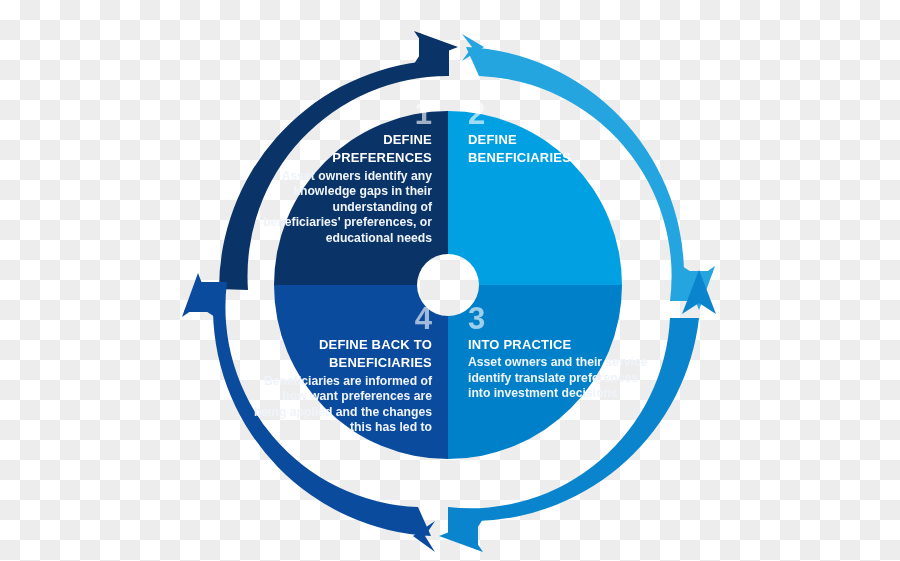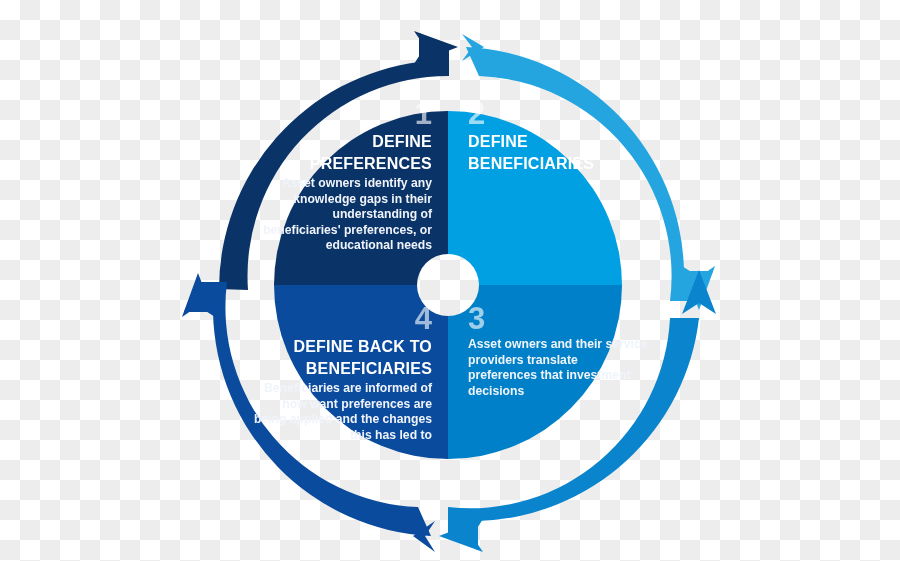--- a/index.html
+++ b/index.html
@@ -43,21 +43,21 @@
   .q-num {
     font-size: 31px;
     font-weight: bold;
     line-height: 1;
     color: #ffffff;
     opacity: 0.62;
     margin-bottom: 3px;
     display: block;
   }
   .q-head {
-    font-size: 16px;
+    font-size: 13px;
     font-weight: bold;
     letter-spacing: 0.2px;
     line-height: 1.25;
     display: block;
     margin-bottom: 2px;
   }
   .q-body {
     font-size: 12.2px;
     font-weight: bold;
     line-height: 1.28;
@@ -163,21 +163,22 @@
   </div>
 
   <div class="quad-text" id="q2">
     <span class="q-num">2</span>
     <span class="q-head">DEFINE</span>
     <span class="q-head">BENEFICIARIES</span>
   </div>
 
   <div class="quad-text" id="q3">
     <span class="q-num">3</span>
-    <span class="q-body">Asset owners and their service providers translate preferences that investment decisions</span>
+    <span class="q-head">INTO PRACTICE</span>
+    <span class="q-body">Asset owners and their service identify translate preferences into investment decisions</span>
   </div>
 
   <div class="quad-text" id="q4">
     <span class="q-num">4</span>
     <span class="q-head">DEFINE BACK TO</span>
     <span class="q-head">BENEFICIARIES</span>
     <span class="q-body">Beneficiaries are informed of how want preferences are being applied and the changes this has led to</span>
   </div>
 
 </div>

